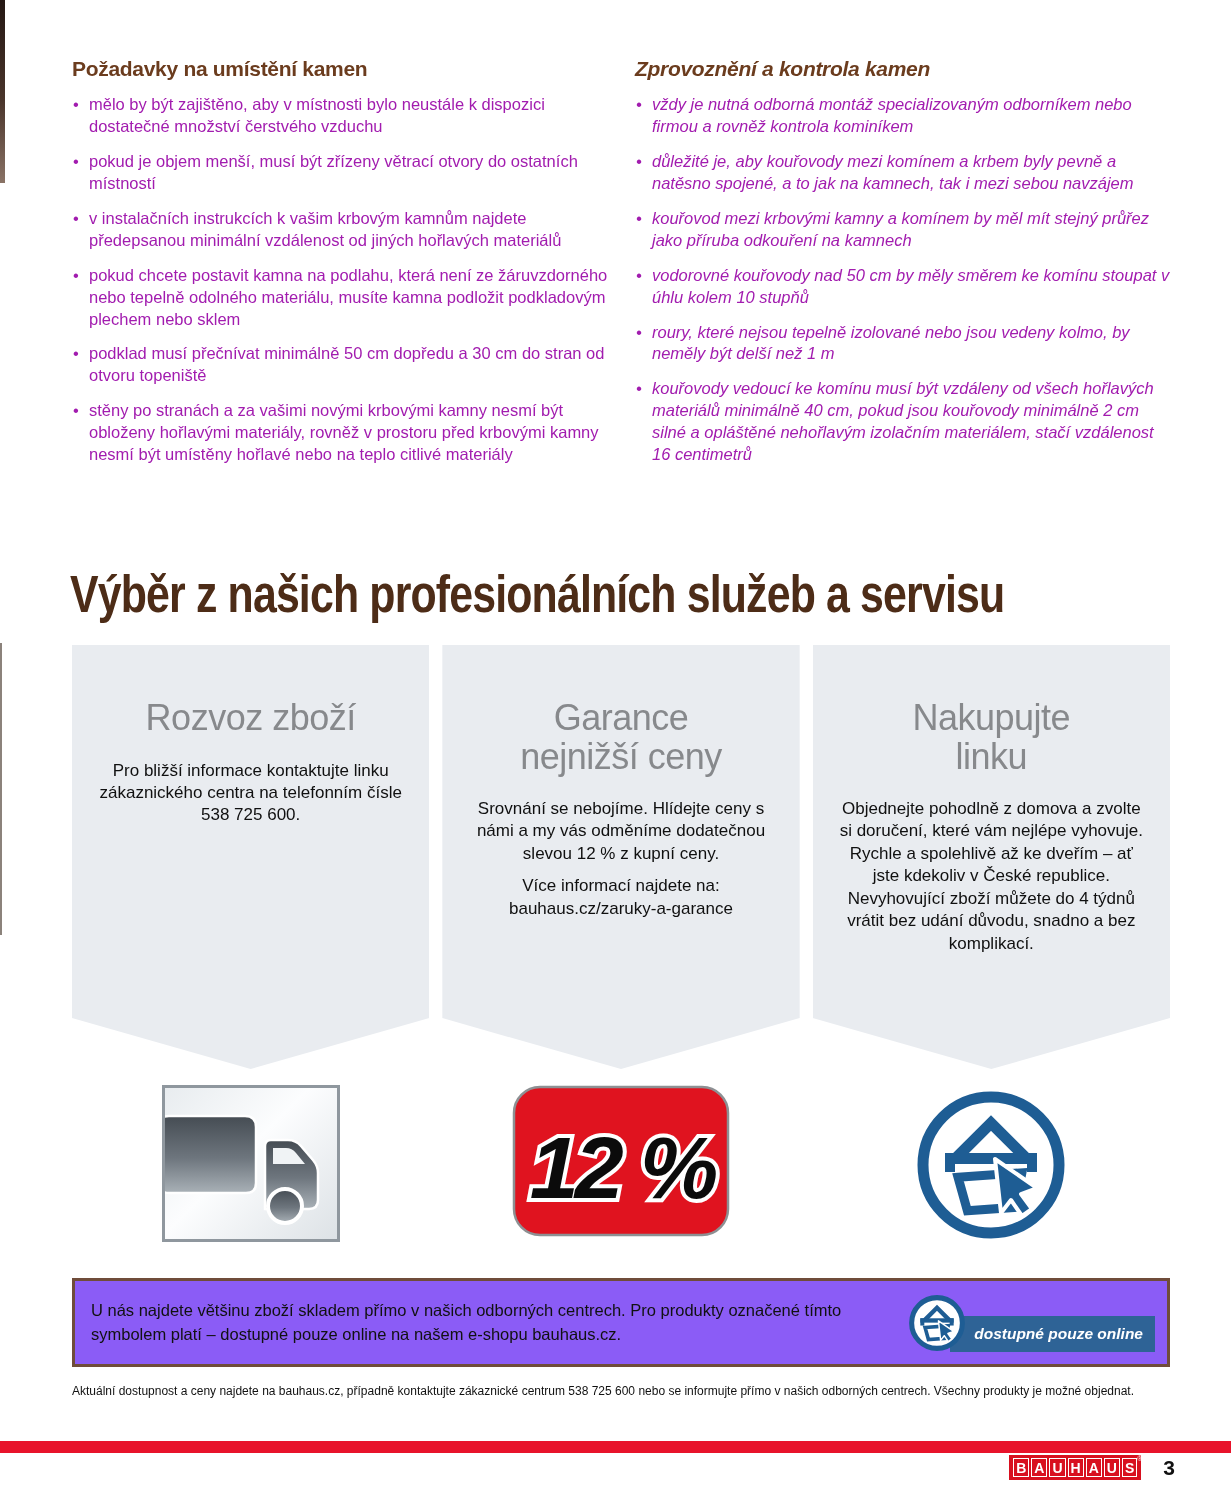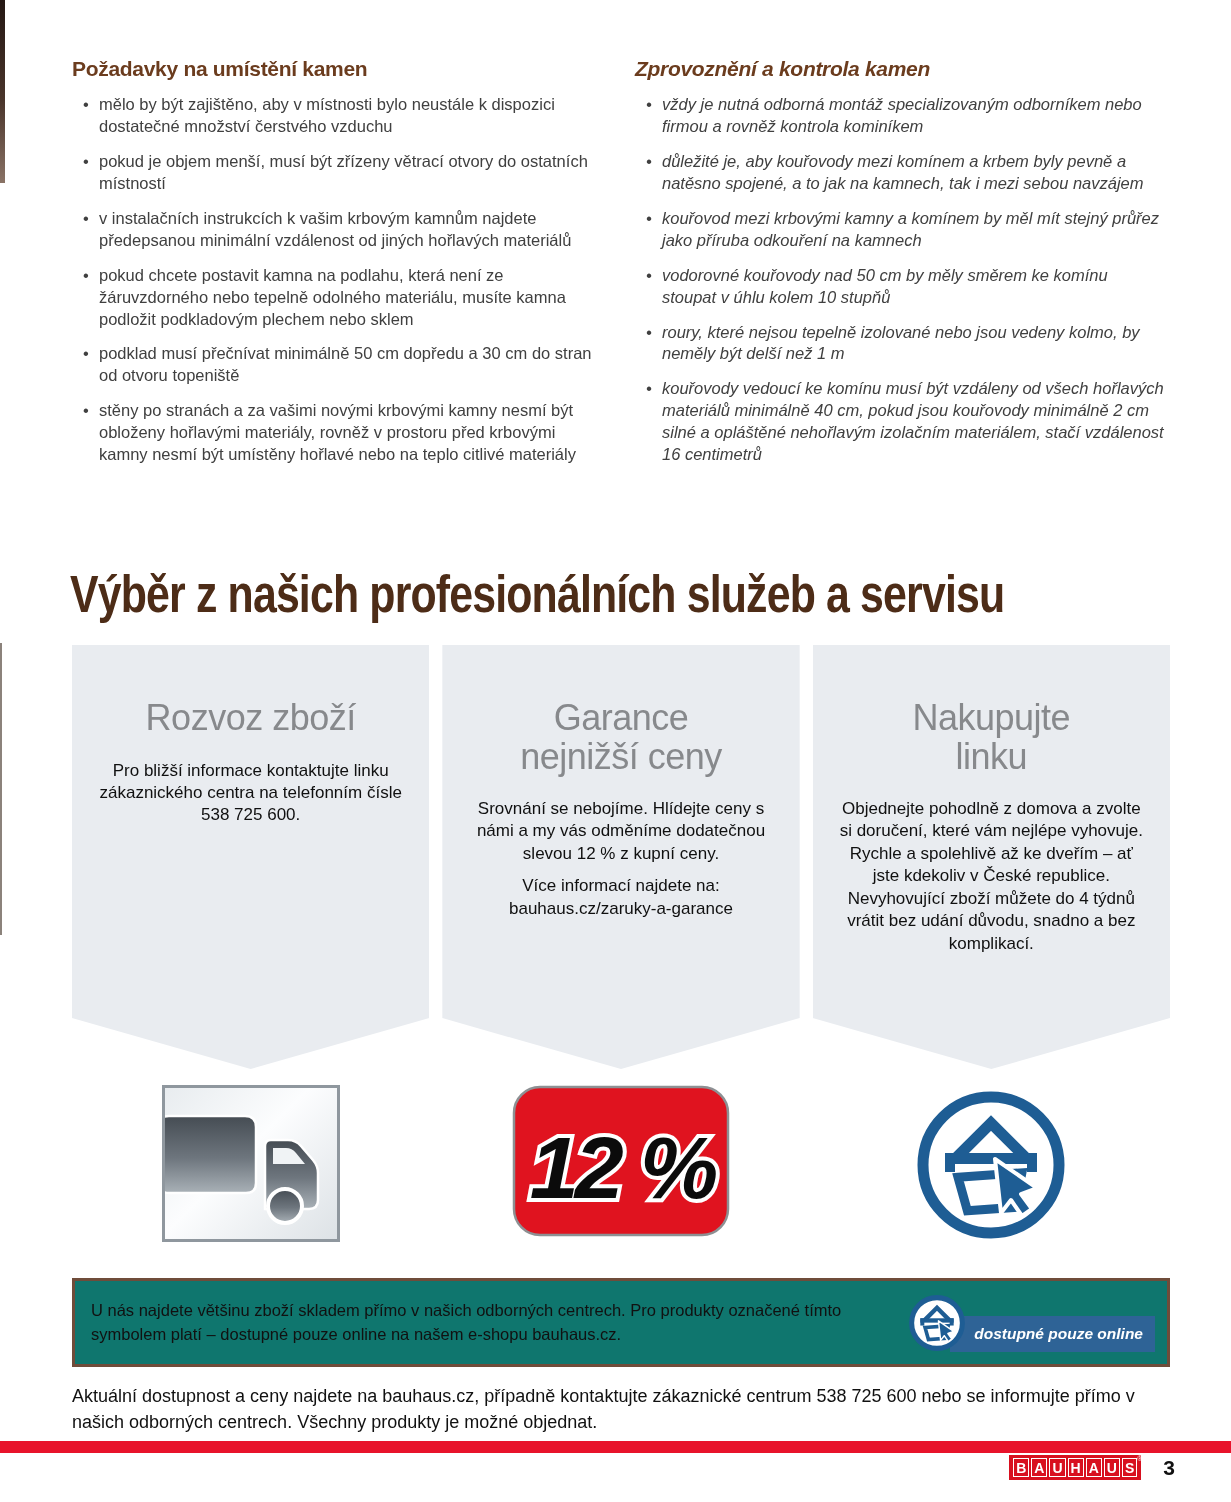--- a/index.html
+++ b/index.html
@@ -11,21 +11,21 @@
   
   .edge-strip-top {position:absolute; left:0; top:0; width:5px; height:183px;
     background:linear-gradient(180deg,#241713 0%,#4a352b 55%,#8a7366 100%);}
   .edge-strip-mid {position:absolute; left:0; top:643px; width:2px; height:292px; background:#8b827b;}
 
   
   .col {position:absolute; top:57px;}
   .col-left {left:72px; width:540px;}
   .col-right {left:635px; width:540px;font-style:italic;}
   .sec-heading {font-size:21px; font-weight:bold; color:#6b3c1e; margin:0 0 13px 0; letter-spacing:-0.3px;}
-  ul.bullets {list-style:none; margin:10px; padding:0; font-size:16.5px; line-height:1.33; color:#404040;}
+  ul.bullets {list-style:none; margin:0; padding:0; font-size:16.5px; line-height:1.33; color:#a21caf;}
   ul.bullets li {position:relative; padding-left:17px; margin-bottom:13px;}
   ul.bullets li::before {content:"\2022"; position:absolute; left:1px; top:0;}
 
   
   .services-heading {
     position:absolute; left:70px; top:565px; margin:0;
     font-size:51px; font-weight:bold; color:#4d2c17; letter-spacing:-1px;
     white-space:nowrap; transform:scaleX(0.84); transform-origin:left center;
   }
 
@@ -44,33 +44,33 @@
   .icons {position:absolute; left:72px; top:1085px; width:1098px; display:flex; gap:13px;}
   .icon-cell {flex:1; display:flex; justify-content:center; align-items:flex-start;}
   .truck-frame {
     width:178px; height:157px; box-sizing:border-box; border:3px solid #8f979e;
     background:linear-gradient(135deg,#e8ecef 0%,#fcfdfe 45%,#dde2e6 100%);
   }
 
   
   .info-box {
     position:absolute; left:72px; top:1278px; width:1098px; height:89px;
-    box-sizing:border-box; border:3px solid #6f4c3a; background:#0f766e;
+    box-sizing:border-box; border:3px solid #6f4c3a; background:#8b5cf6;
     display:flex; align-items:center; padding:0 12px 0 16px;
   }
   .info-text {flex:1; font-size:16.5px; line-height:1.45; color:#111; padding-right:14px;}
   .online-badge {display:flex; align-items:flex-end; flex-shrink:0;}
   .badge-circle {width:58px; height:58px; position:relative; z-index:1;}
   .badge-rect {
     background:#2e6396; color:#fff; font-style:italic; font-weight:bold; font-size:15.5px;
     height:36px; line-height:36px; padding:0 12px 0 24px; margin-left:-16px; white-space:nowrap;
   }
 
   
-  .footer-note {position:absolute; left:72px; top:1383px; width:1105px; font-size:18px; line-height:1.45; color:#111;}
+  .footer-note {position:absolute; left:72px; top:1383px; width:1105px; font-size:12px; line-height:1.45; color:#111;}
   .red-bar {position:absolute; left:0; top:1441px; width:1231px; height:12px; background:#e8132b;}
   .brand-row {position:absolute; top:1455px; right:56px; display:flex; align-items:center; gap:22px;}
   .bauhaus-logo {background:#d8101f; padding:3px 4px; display:flex; gap:2px; position:relative; align-items:center;}
   .logo-letter {color:#fff; font-weight:bold; font-size:14px; line-height:1; border:1px solid #fff; padding:2px 2px 1px;}
   .logo-reg {position:absolute; top:0px; right:-1px; color:#fff; font-size:7px; line-height:1;}
   .page-number {font-size:21px; font-weight:bold; color:#111;}
 </style>
 </head>
 <body>
 

